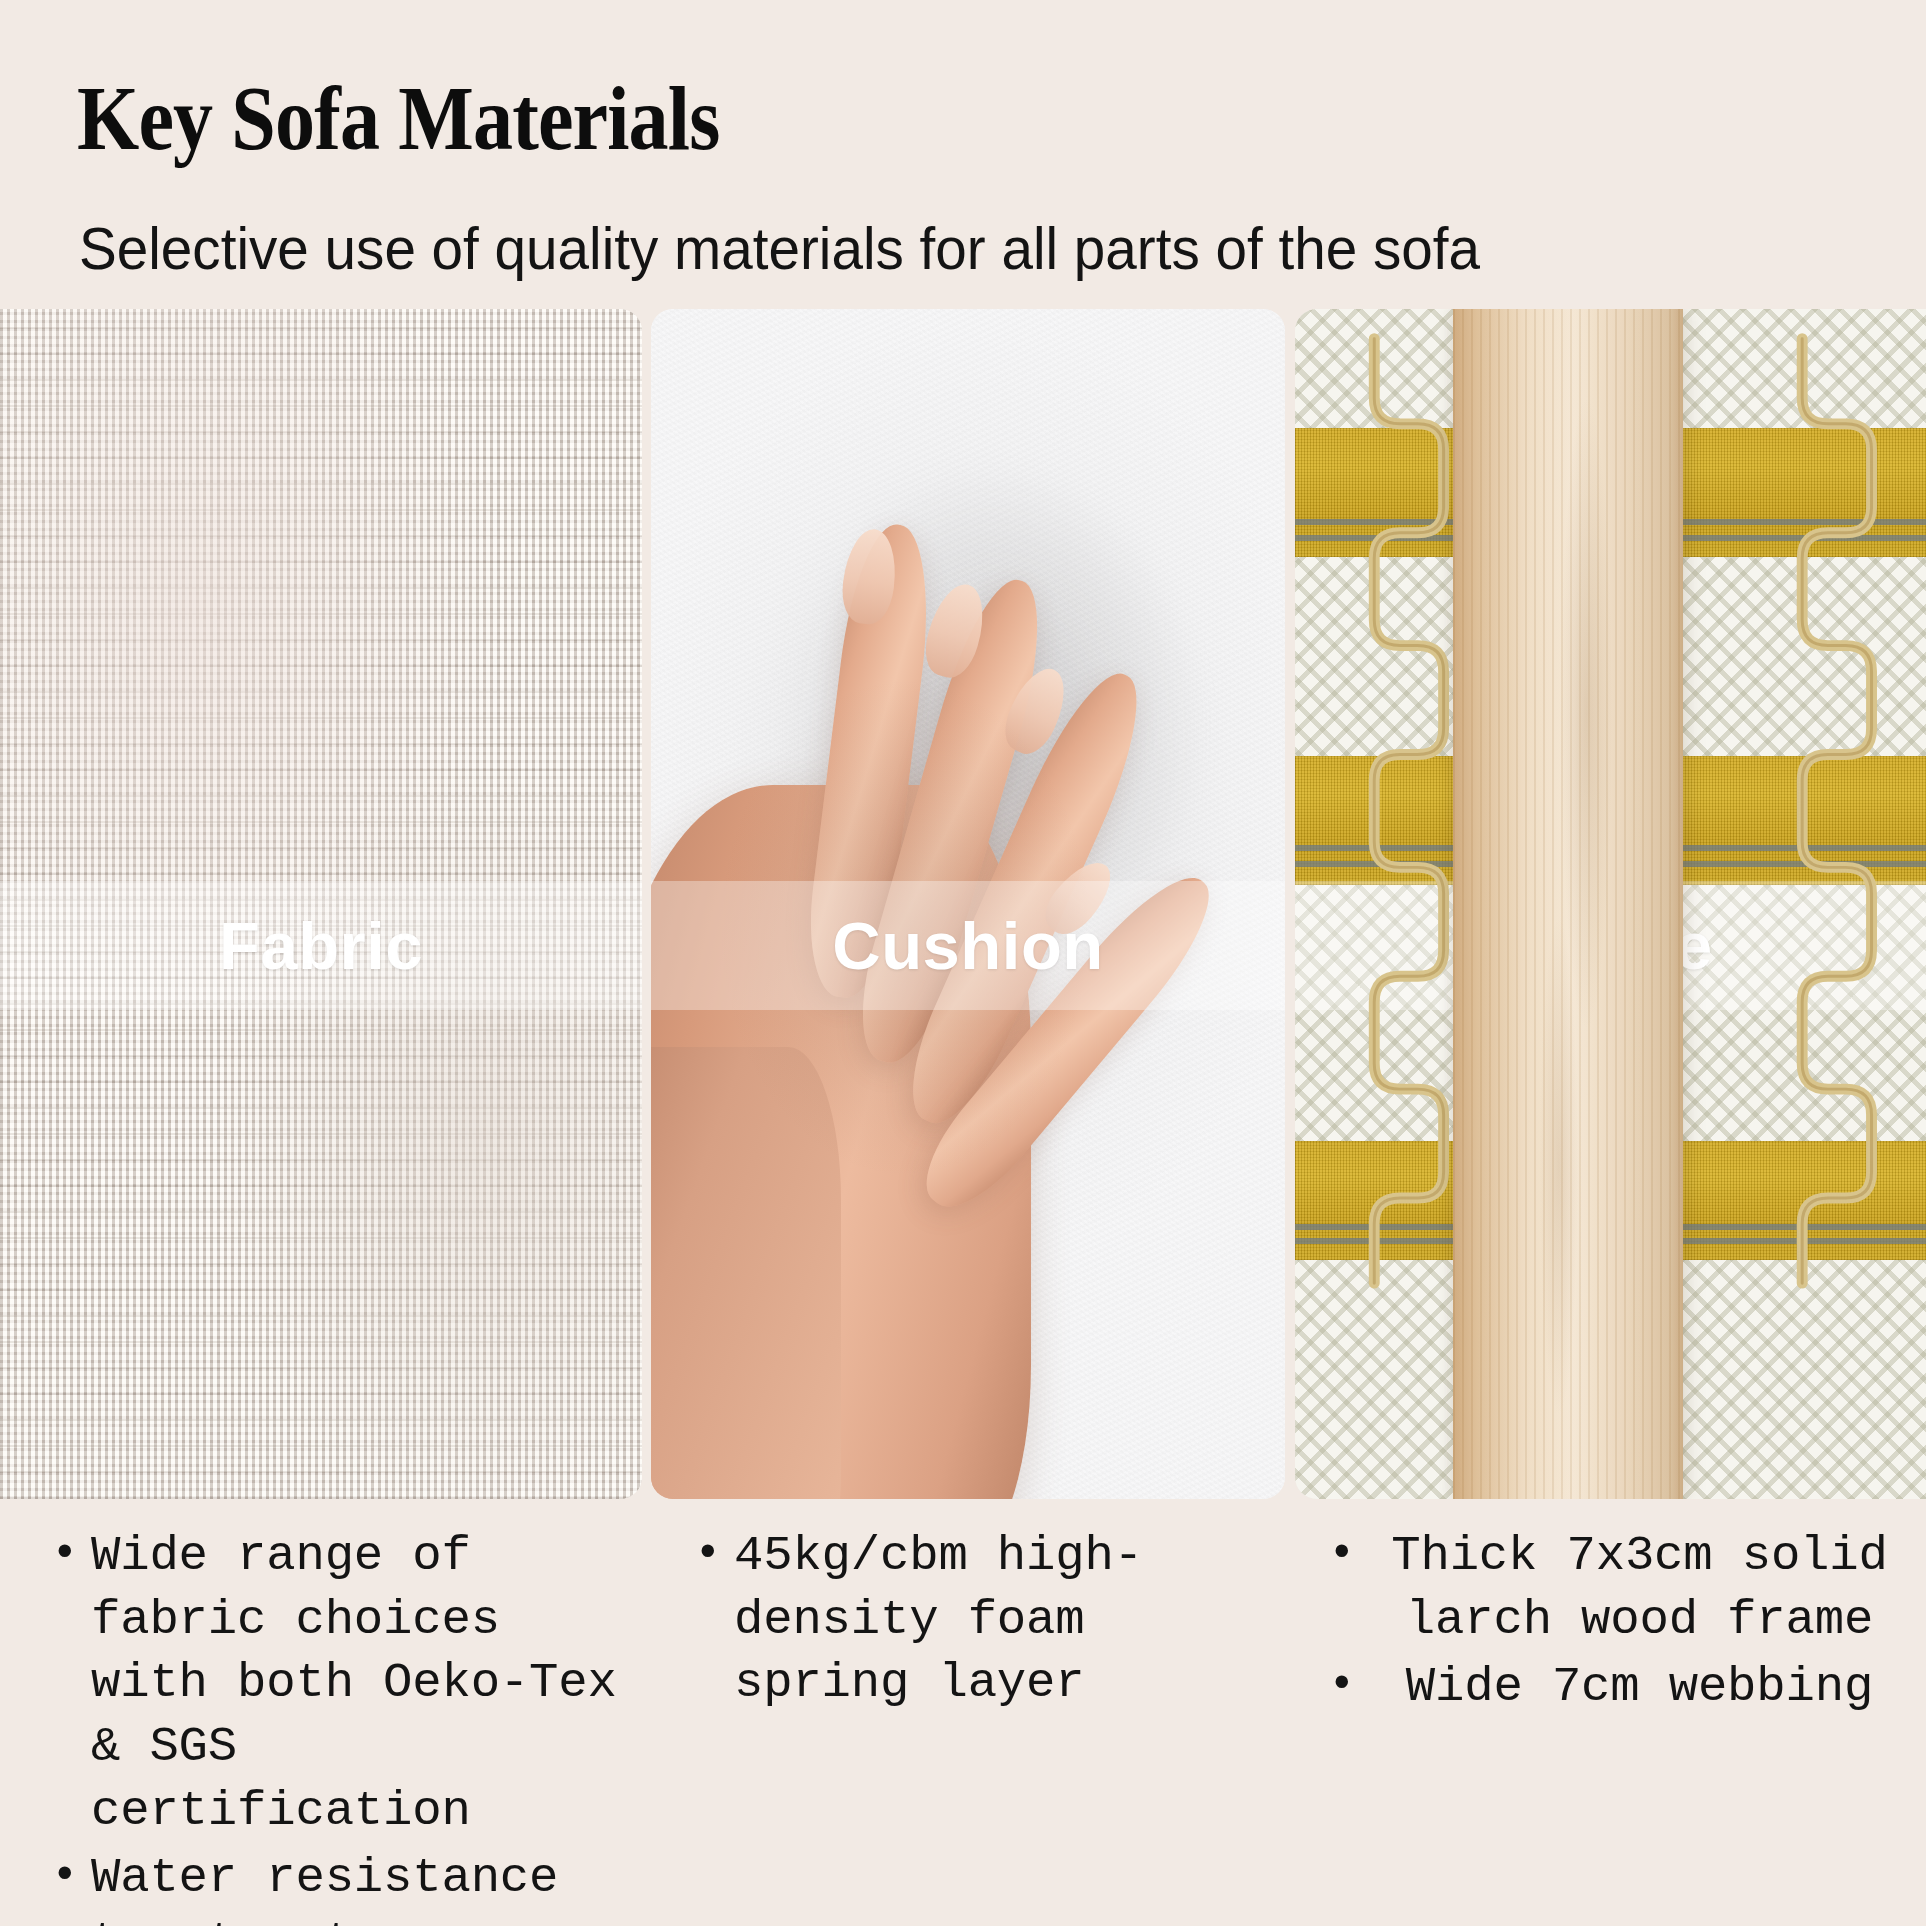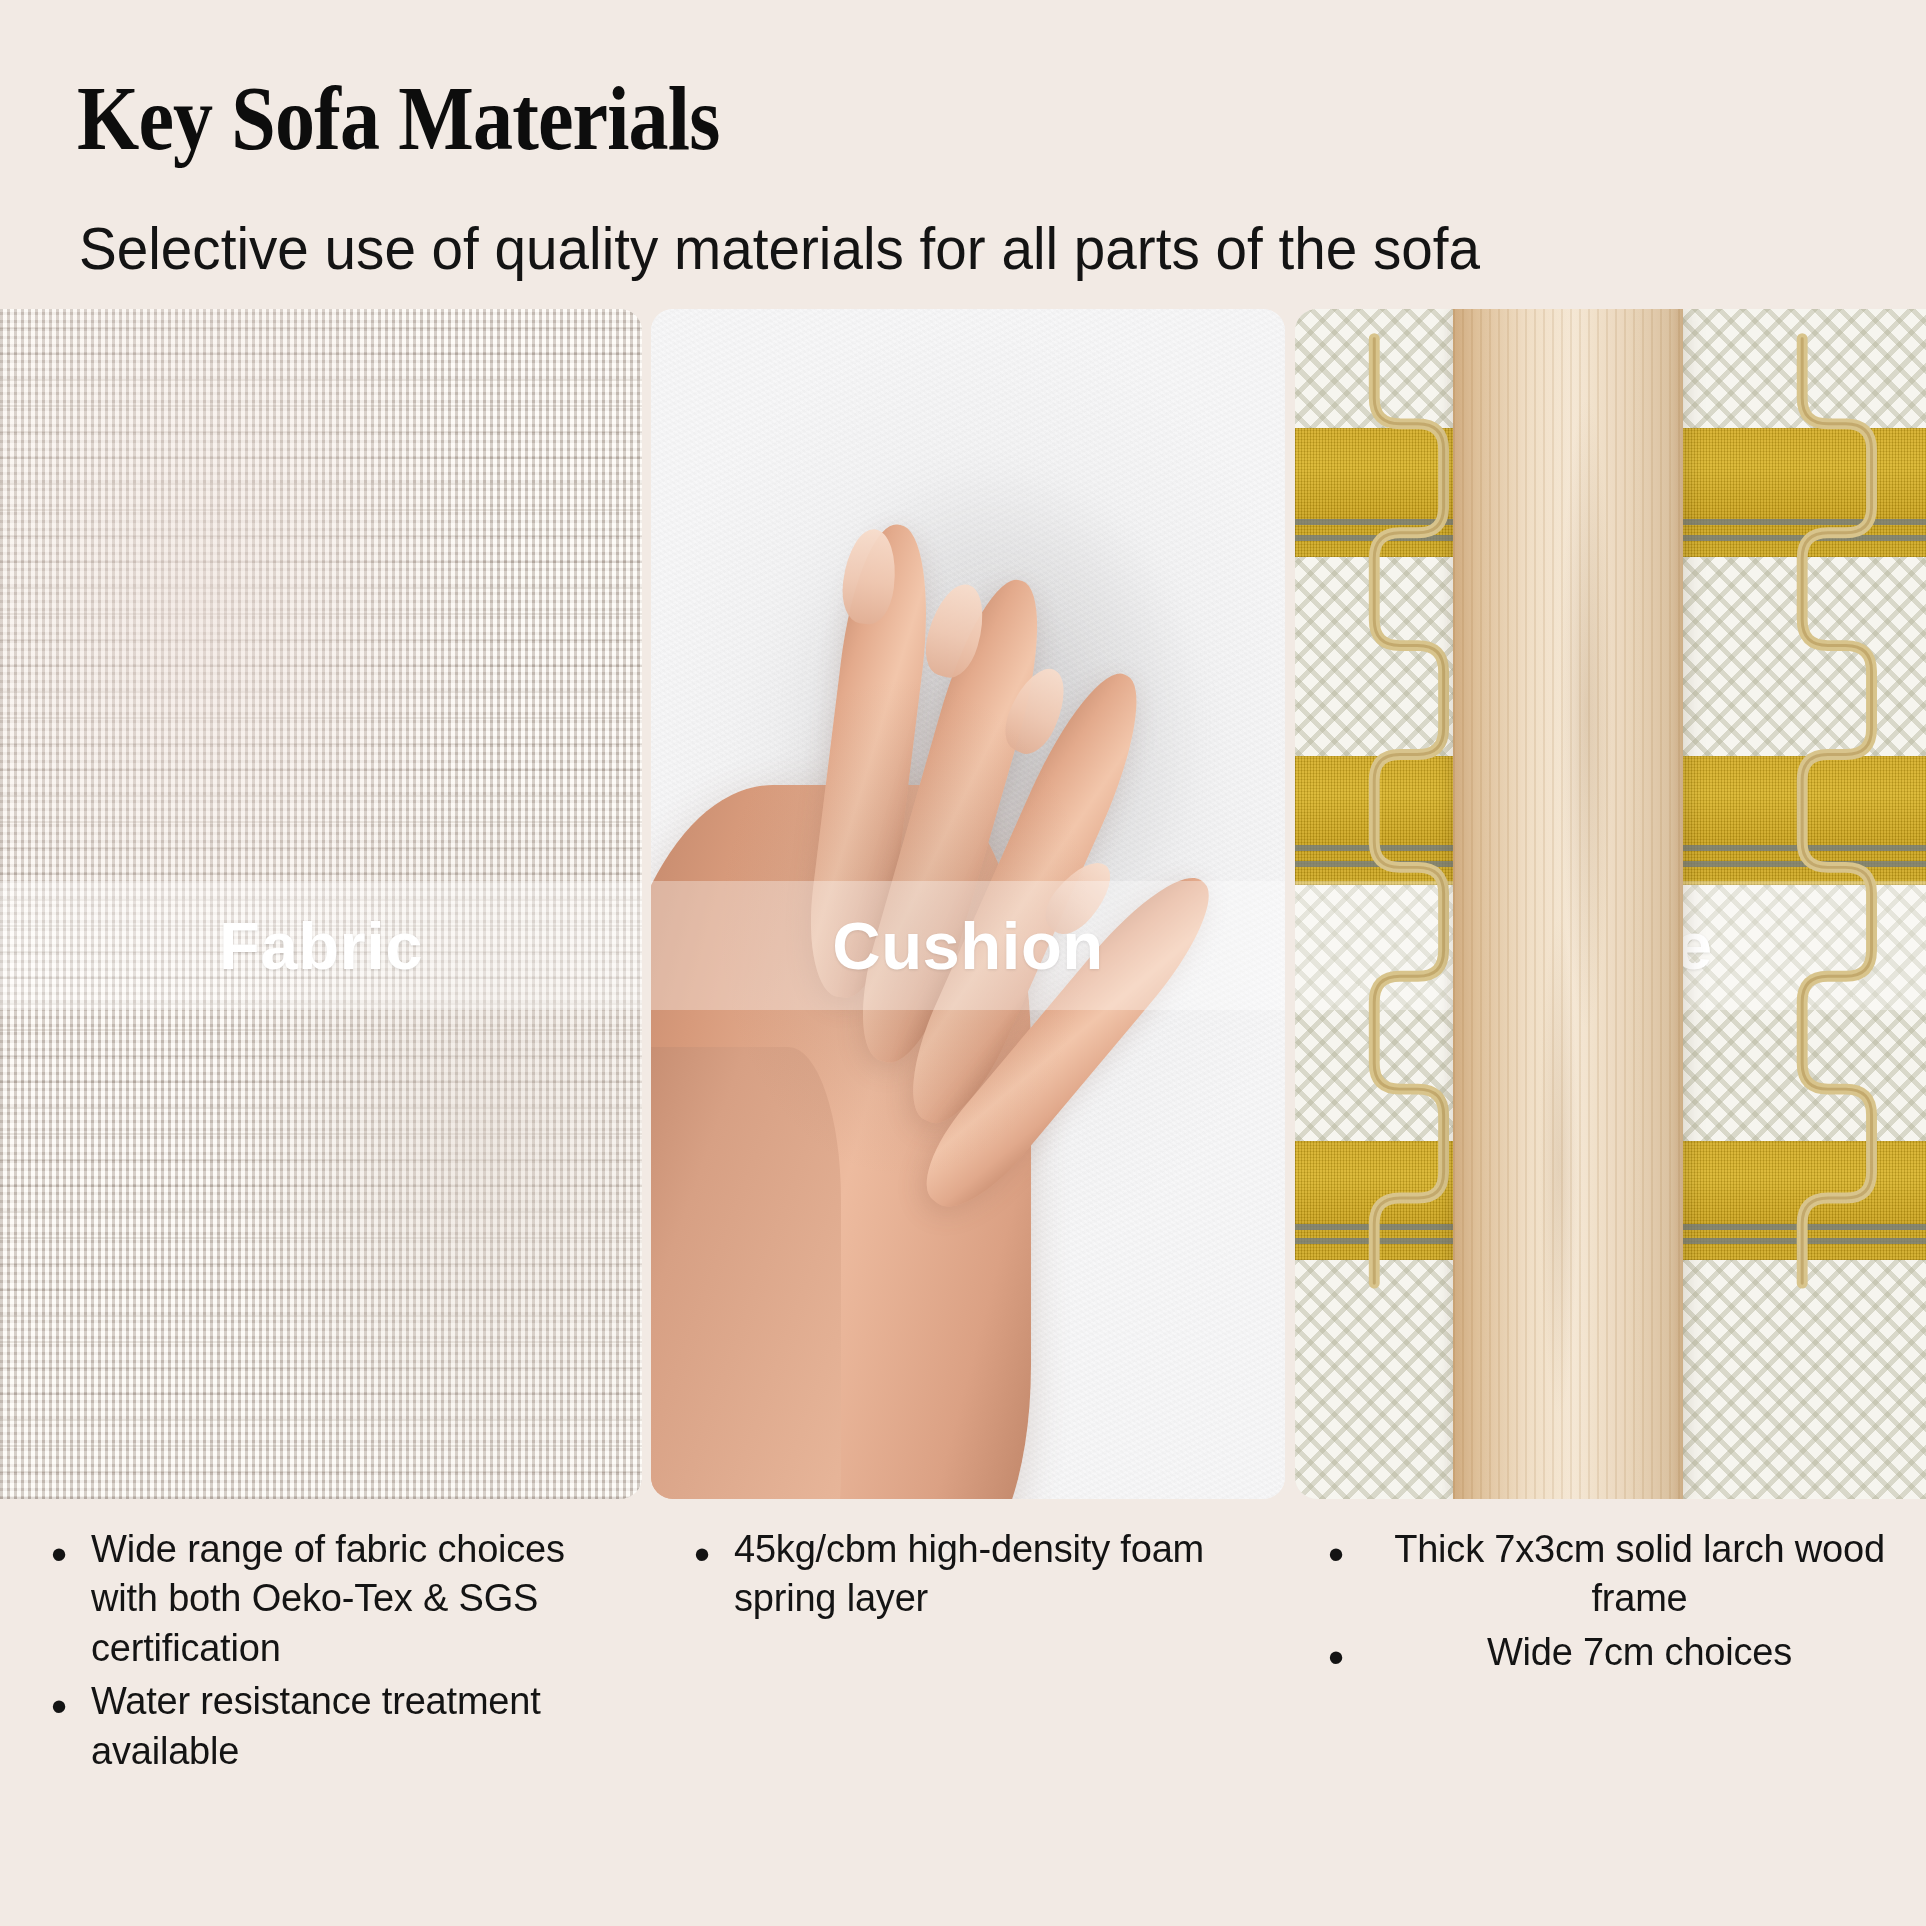--- a/index.html
+++ b/index.html
@@ -278,22 +278,22 @@
   .col-cushion { left: 683px;  width: 594px; }
   .col-frame   { left: 1317px; width: 594px; text-align: center; }
 
   .bullet-list {
     margin: 0;
     padding: 0 0 0 51px;
     list-style: none;
   }
   .bullet-item {
     position: relative;
-    font-family: Liberation Sans, sans-serif;
-    font-size: 38px;
+    font-family: Liberation Mono, monospace;
+    font-size: 49px;
     line-height: 1.30;
     color: #141414;
     margin-bottom: 4px;
     letter-spacing: -0.2px;
   }
   .bullet-item::before {
     content: "\2022";
     position: absolute;
     left: -40px;
     top: 0;
@@ -412,20 +412,20 @@
 
     <div class="bullet-col col-cushion">
       <ul class="bullet-list">
         <li class="bullet-item">45kg/cbm high-density foam spring layer</li>
       </ul>
     </div>
 
     <div class="bullet-col col-frame">
       <ul class="bullet-list">
         <li class="bullet-item">Thick 7x3cm solid larch wood frame</li>
-        <li class="bullet-item">Wide 7cm choices</li>
+        <li class="bullet-item">Wide 7cm webbing</li>
       </ul>
     </div>
 
   </div>
 
 </div>
 
 
 </body></html>

